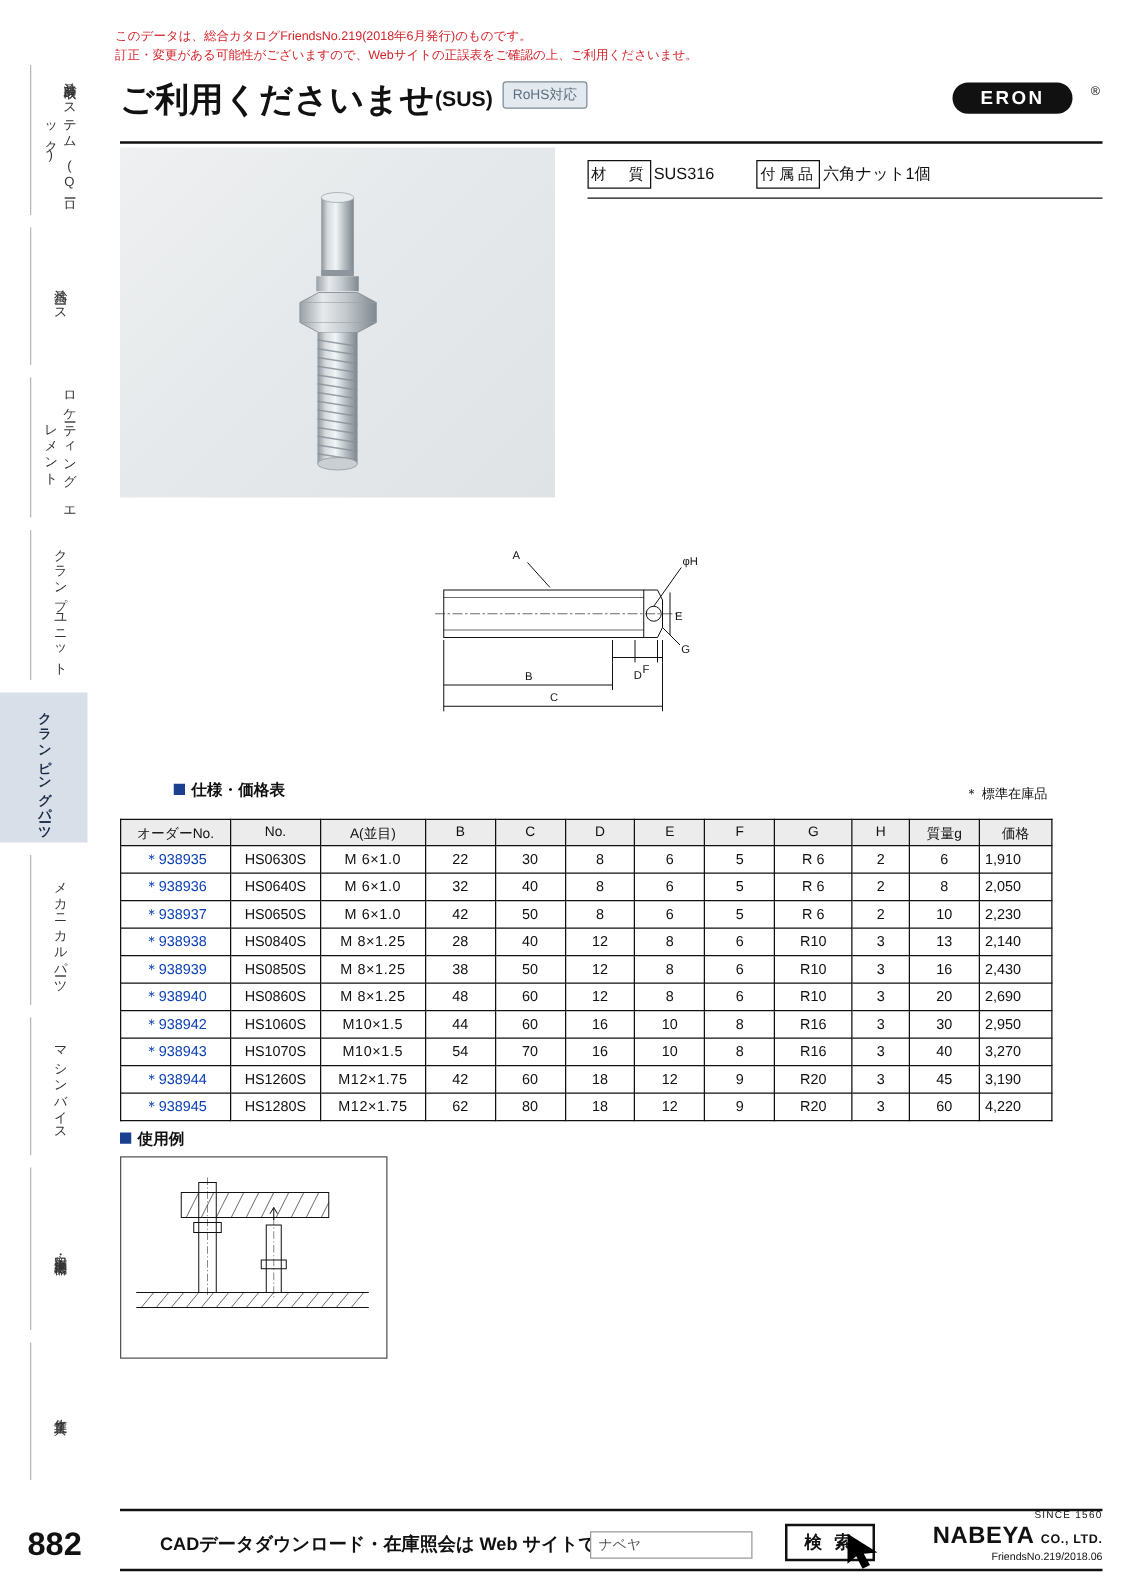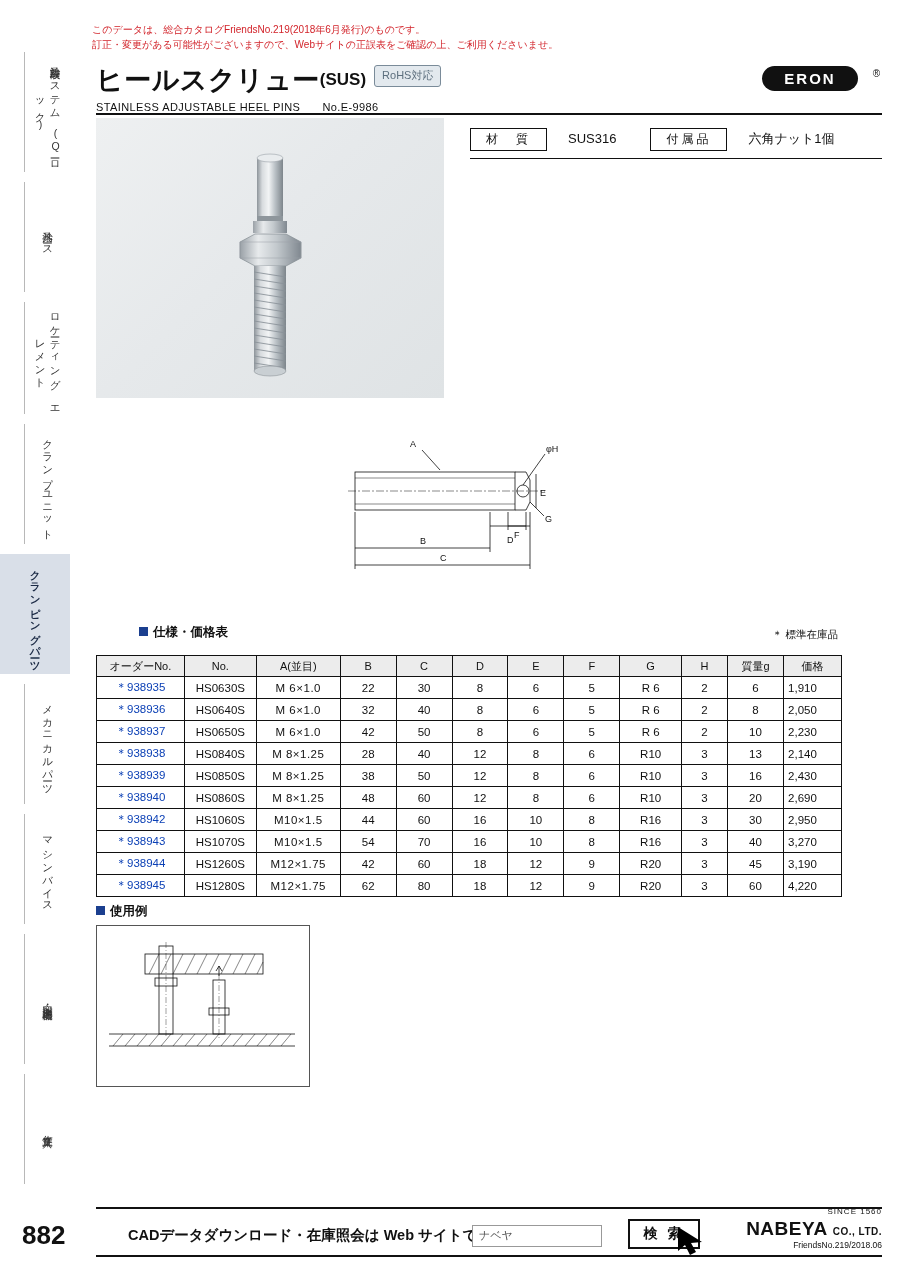--- a/index.html
+++ b/index.html
@@ -66,21 +66,21 @@
     width:96px;height:25px;border-radius:13px;background:#111;color:#fff;
     font-size:15px;font-weight:bold;letter-spacing:2px;
     display:flex;align-items:center;justify-content:center;
   }
   .brand-r{
     position:absolute;right:2px;top:2px;font-size:10px;color:#111;
   }
   
   .specrow{position:absolute;left:470px;top:128px;font-size:12.5px;}
   .specbox{
-    display:inline-block;border:1px solid #111;padding:2px 15px;margin-right:21px;
+    display:inline-block;border:1px solid #111;padding:2px 2px;margin-right:2px;
     font-size:12px;letter-spacing:3px;text-align:right;
   }
   .specval{display:inline-block;margin-right:34px;font-size:13px;}
   .spec-rule{position:absolute;left:470px;top:158px;width:412px;height:1px;background:#111;}
   
   .photo{
     position:absolute;left:96px;top:118px;width:348px;height:280px;
     background:linear-gradient(135deg,#eef0f1 0%,#e6e9eb 45%,#dfe3e5 100%);
   }
   .bolt{position:absolute;left:50%;top:28px;transform:translateX(-50%);}
@@ -181,24 +181,21 @@
       <span>作業工具</span>
     </div>
 </div>
 
 <div class="notice">
   <div>このデータは、総合カタログFriendsNo.219(2018年6月発行)のものです。</div>
   <div>訂正・変更がある可能性がございますので、Webサイトの正誤表をご確認の上、ご利用くださいませ。</div>
 </div>
 
 <div class="title-wrap">
-  <span class="title-ja">ヒールスクリュー</span><span class="title-sus">(SUS)</span><span class="rohs">RoHS対応</span>
-  <div class="title-en">
-    <span>STAINLESS  ADJUSTABLE  HEEL  PINS</span><span class="title-no">No.E-9986</span>
-  </div>
+  <span class="title-ja">ご利用くださいませ</span><span class="title-sus">(SUS)</span><span class="rohs">RoHS対応</span>
 </div>
 <div class="title-rule"></div>
 
 <div class="brand">
   <div class="brand-pill">ERON</div>
   <div class="brand-r">®</div>
 </div>
 
 <div class="specrow">
   <span class="specbox">材　質</span><span class="specval">SUS316</span><span class="specbox">付属品</span><span class="specval">六角ナット1個</span>

